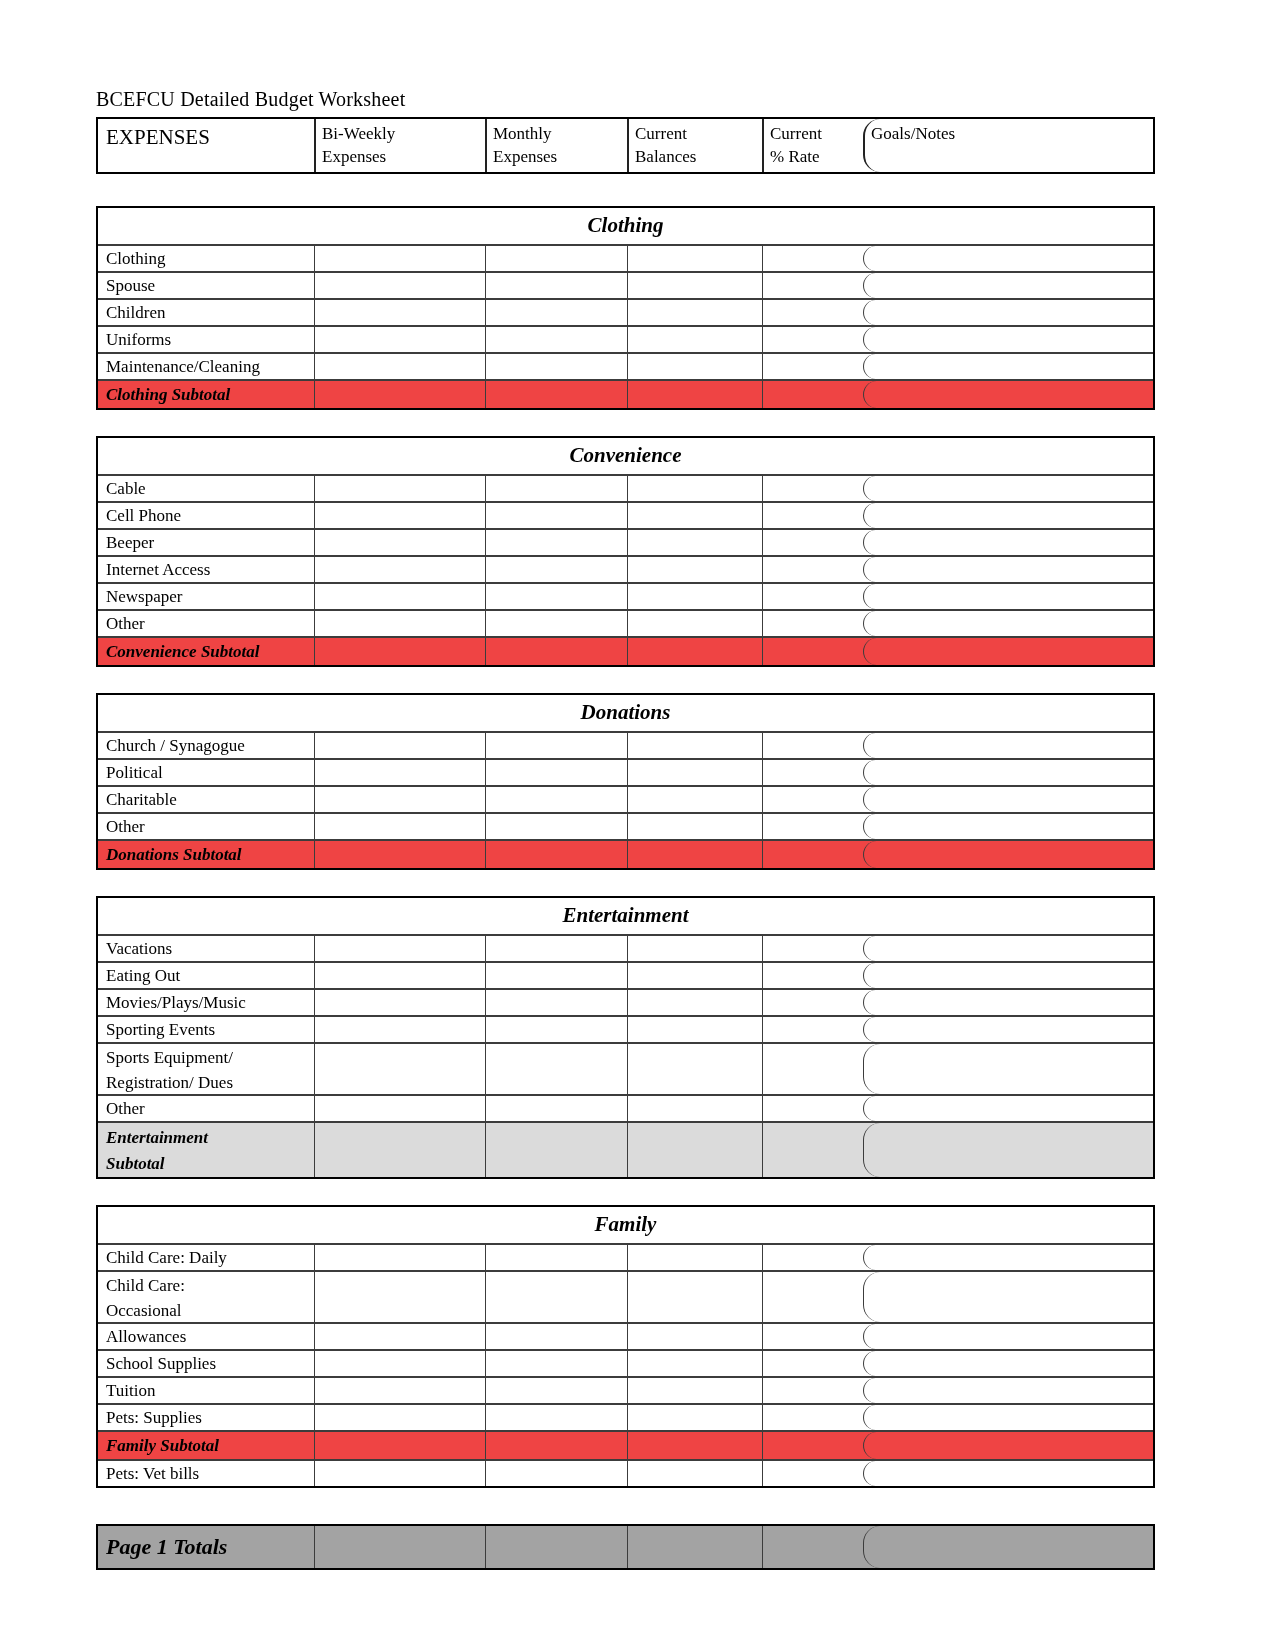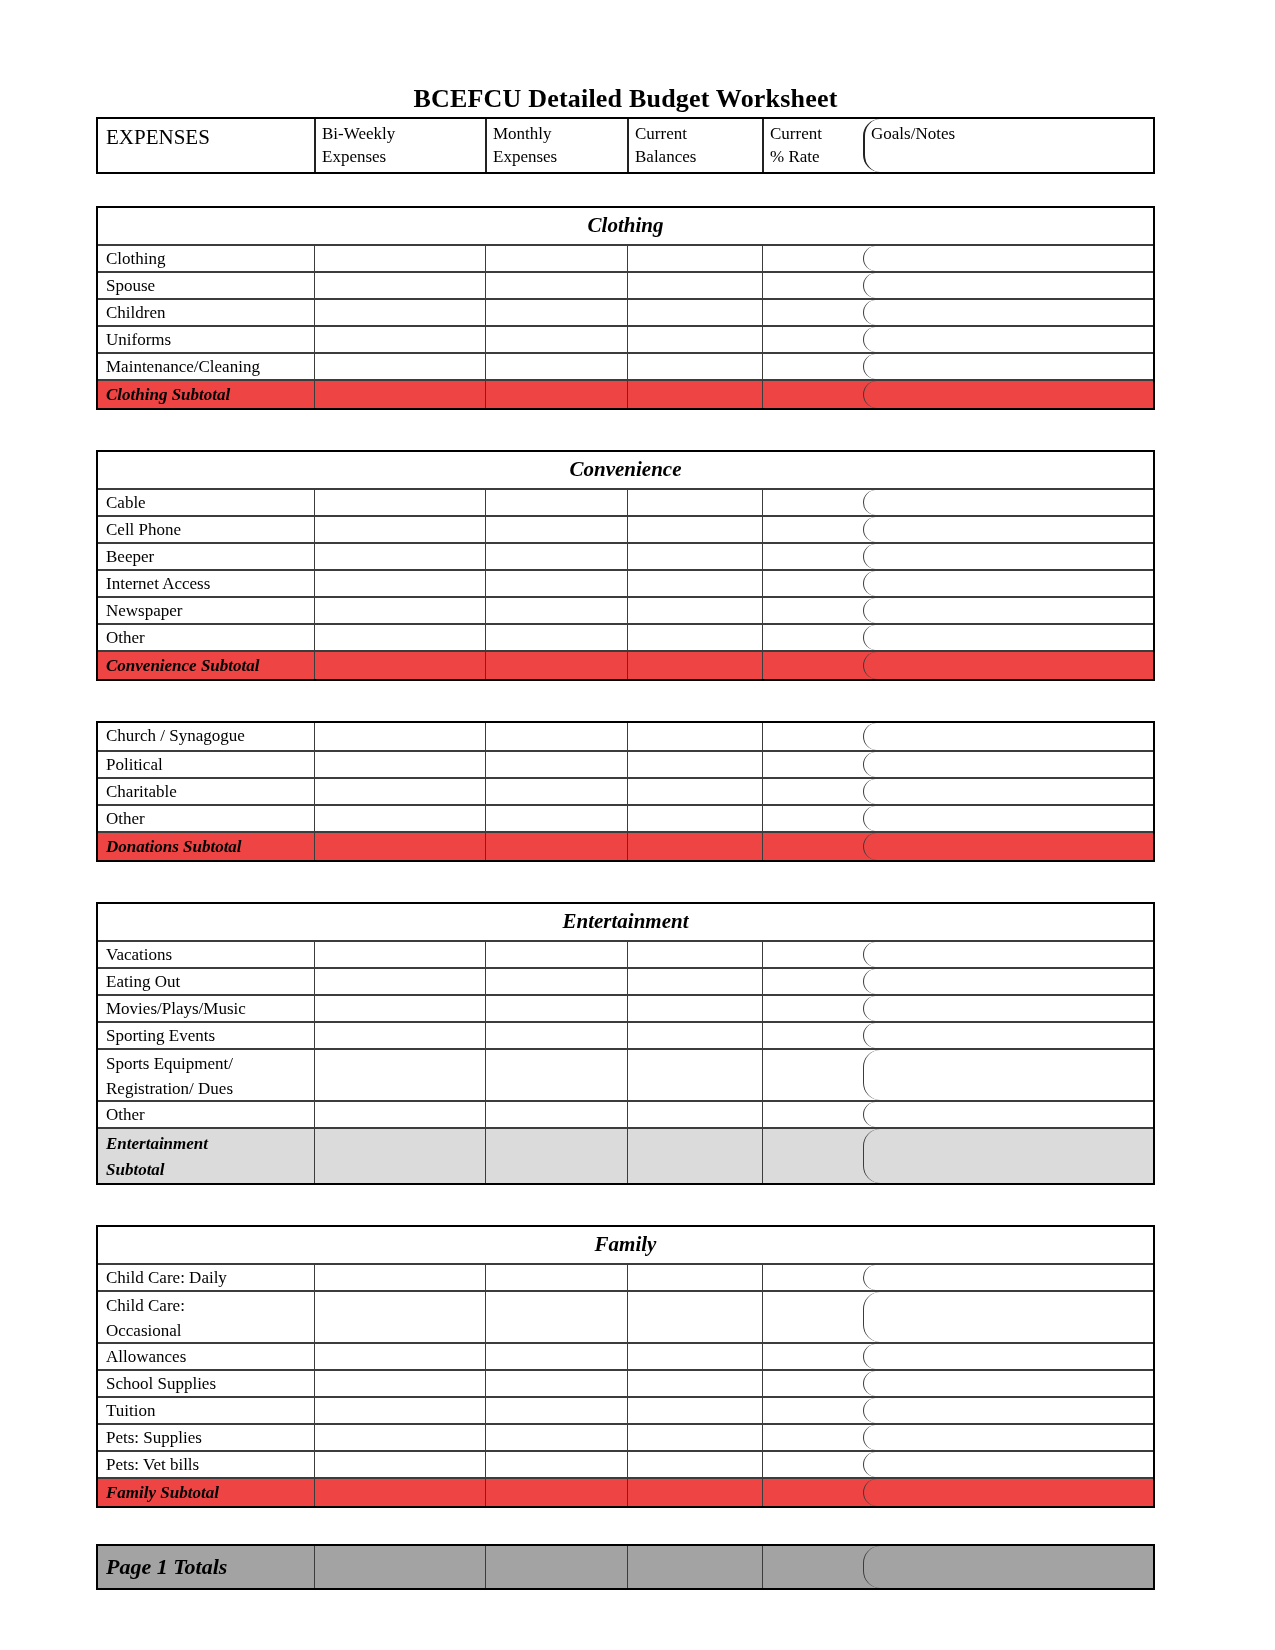--- a/index.html
+++ b/index.html
@@ -15,35 +15,34 @@
     position: relative;
     overflow: hidden;
   }
   .content {
     margin-left: 96px;
     width: 1059px;
     padding-top: 86px;
     box-sizing: border-box;
   }
   .doc-title {
-    text-align: center;
-    font-weight: bold;
-    font-size: 26px;
+    font-weight: normal;
+    font-size: 20px;
     line-height: 26px;
     letter-spacing: 0.2px;
   }
   .tbl {
     border: 2px solid #000000;
     box-sizing: border-box;
     width: 1059px;
     background: #ffffff;
   }
   .header-tbl { margin-top: 5px; }
   .sec-clothing { margin-top: 32px; }
-  .sec-gap { margin-top: 40px; }
+  .sec-gap { margin-top: 26px; }
   .totals-tbl { margin-top: 36px; }
 
   .row {
     display: flex;
     box-sizing: border-box;
   }
   .row + .row { border-top: 2px solid #3c3c3c; }
 
   .cell {
     box-sizing: border-box;
@@ -259,20 +258,23 @@
       <div class="cell c1 lbl sub-lbl">Convenience Subtotal</div>
       <div class="cell c2"></div>
       <div class="cell c3"></div>
       <div class="cell c4"></div>
       <div class="cell c5"></div>
       <div class="cell c6"></div>
     </div>
   </div>
 
   <div class="tbl sec-gap">
+    <div class="row sec-head">
+      <div class="sec-title">Donations</div>
+    </div>
     <div class="row h-data">
       <div class="cell c1 lbl">Church / Synagogue</div>
       <div class="cell c2"></div>
       <div class="cell c3"></div>
       <div class="cell c4"></div>
       <div class="cell c5"></div>
       <div class="cell c6"></div>
     </div>
     <div class="row h-data">
       <div class="cell c1 lbl">Political</div>
@@ -424,30 +426,30 @@
       <div class="cell c6"></div>
     </div>
     <div class="row h-data">
       <div class="cell c1 lbl">Pets: Supplies</div>
       <div class="cell c2"></div>
       <div class="cell c3"></div>
       <div class="cell c4"></div>
       <div class="cell c5"></div>
       <div class="cell c6"></div>
     </div>
-    <div class="row h-data">
-      <div class="cell c1 lbl">Pets: Vet bills</div>
-      <div class="cell c2"></div>
-      <div class="cell c3"></div>
-      <div class="cell c4"></div>
-      <div class="cell c5"></div>
-      <div class="cell c6"></div>
-    </div>
     <div class="row h-sub">
       <div class="cell c1 lbl sub-lbl">Family Subtotal</div>
+      <div class="cell c2"></div>
+      <div class="cell c3"></div>
+      <div class="cell c4"></div>
+      <div class="cell c5"></div>
+      <div class="cell c6"></div>
+    </div>
+    <div class="row h-data">
+      <div class="cell c1 lbl">Pets: Vet bills</div>
       <div class="cell c2"></div>
       <div class="cell c3"></div>
       <div class="cell c4"></div>
       <div class="cell c5"></div>
       <div class="cell c6"></div>
     </div>
   </div>
 
   <div class="tbl totals-tbl">
     <div class="row h-tot">

